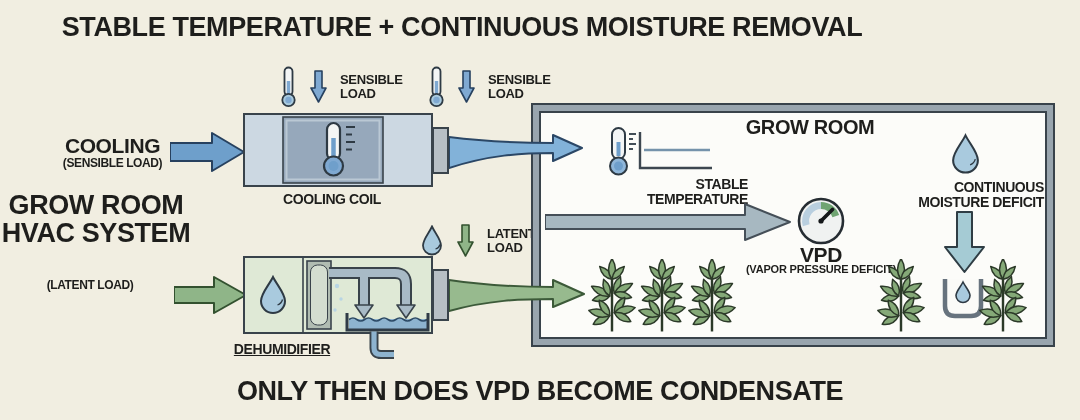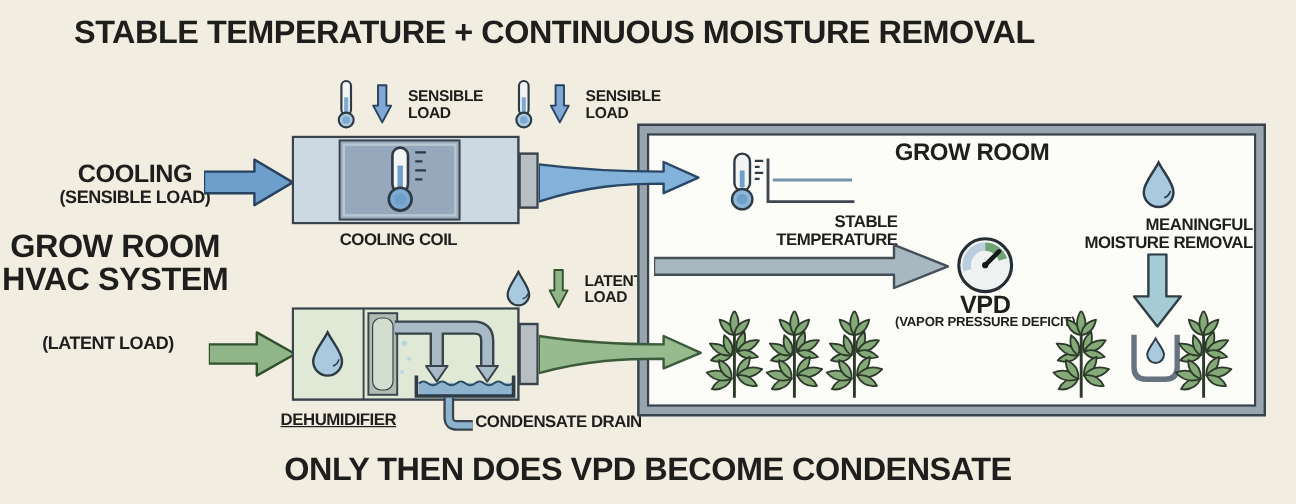--- a/index.html
+++ b/index.html
@@ -8,21 +8,21 @@
     background:var(--background,#f1eee1);
     font-family:"Liberation Sans",sans-serif;
     color:var(--ink,#1e1e1c);
   }
   .abs{position:absolute;}
   .b{font-weight:700;letter-spacing:-0.4px;}
   .ctr{text-align:center;}
   .title-top{left:0;top:14px;width:924px;font-size:27px;line-height:1;}
   .title-bottom{left:0;top:378px;width:1080px;font-size:27px;line-height:1;}
   .lbl-main{font-size:21px;line-height:1.05;}
-  .lbl-sub{font-size:15px;line-height:1.1;}
+  .lbl-sub{font-size:12px;line-height:1.1;}
   .hvac-title{font-size:27px;line-height:1.04;}
   .unit-lbl{font-size:14px;line-height:1;}
   .badge{display:flex;align-items:center;gap:13px;}
   .badge-txt{font-size:13px;line-height:1.05;font-weight:700;letter-spacing:-0.3px;}
   .room{background:var(--wall-gray,#99a5ae);border:2px solid var(--outline-dark,#39434b);}
   .room-inner{position:absolute;left:6px;top:6px;right:6px;bottom:6px;
     background:var(--room-white,#fcfcf9);border:2px solid var(--outline-dark,#39434b);}
   .grow-title{font-size:20px;line-height:1;}
   .small-cap{font-size:14px;line-height:1.1;text-align:right;}
   .vpd-big{font-size:21px;line-height:1;}
@@ -160,21 +160,20 @@
     <circle cx="98" cy="43" r="1.7" fill="#b8d5e4"></circle>
     <circle cx="92" cy="54" r="1.7" fill="#b8d5e4"></circle>
     <rect x="106" y="63" width="78" height="10.5" fill="var(--water-blue,#8db3cf)"></rect>
     <path d="M106,63.5 q3.9,-3 7.8,0 t7.8,0 t7.8,0 t7.8,0 t7.8,0 t7.8,0 t7.8,0 t7.8,0 t7.8,0 t7.8,0" fill="none" stroke="#2c4a66" stroke-width="1.6"></path>
     <path d="M104,57 V74 H185 V57" fill="none" stroke="#2f3b46" stroke-width="3"></path>
     <path d="M131,75.5 V92 Q131,98.5 138,98.5 H151" fill="none" stroke="#39434b" stroke-width="9"></path>
     <path d="M131,75.5 V92 Q131,98.5 138,98.5 H151" fill="none" stroke="var(--water-blue,#8db3cf)" stroke-width="5.2"></path>
     <rect x="190" y="14" width="15" height="50" fill="var(--nozzle-gray,#b7bfc5)" stroke="var(--outline-dark,#39434b)" stroke-width="2"></rect>
   </svg>
   <div class="abs b ctr unit-lbl" style="left:222px;top:342px;width:120px;text-decoration:underline;">DEHUMIDIFIER</div>
-  <div class="abs b unit-lbl" style="left:396px;top:344px;width:140px;">CONDENSATE DRAIN</div>
 
   <div class="abs room" style="left:531px;top:103px;width:520px;height:240px;">
     <div class="room-inner"></div>
   </div>
 
   <svg class="abs" style="left:449px;top:126px;" width="136" height="46" viewBox="0 0 136 46">
     <path d="M0,11 C40,16 72,17 104,17 L104,9 L133,22 L104,35 L104,27 C72,27 40,29 0,42 Z" fill="var(--stream-blue,#82b2d9)" stroke="#2b4766" stroke-width="2" stroke-linejoin="round"></path>
   </svg>
   <svg class="abs" style="left:449px;top:270px;" width="140" height="46" viewBox="0 0 140 46">
     <path d="M0,10 C40,16 72,17 104,17 L104,10 L135,24 L104,37 L104,29 C72,29 40,30 0,41 Z" fill="var(--stream-green,#97ba8e)" stroke="#3c5a39" stroke-width="2" stroke-linejoin="round"></path>
@@ -207,21 +206,21 @@
     <line x1="25" y1="25" x2="36.5" y2="13.5" stroke="#15181a" stroke-width="3.8" stroke-linecap="round"></line>
     <circle cx="25" cy="25" r="2.6" fill="#15181a"></circle>
   </svg>
   <div class="abs b ctr vpd-big" style="left:771px;top:244px;width:100px;">VPD</div>
   <div class="abs b ctr vpd-sub" style="left:745px;top:264px;width:152px;">(VAPOR PRESSURE DEFICIT)</div>
 
   <svg class="abs" style="left:949px;top:133px;" width="33" height="44" viewBox="0 0 32 42">
     <path d="M16,2 C12,10 4,18.5 4,26 a12,12 0 0 0 24,0 C28,18.5 20,10 16,2 Z" fill="var(--droplet-blue,#a9cade)" stroke="#2e3a44" stroke-width="2"></path>
     <path d="M20.5,30.5 q4,-1.5 5,-5.5" fill="none" stroke="#2e3a44" stroke-width="1.3"></path>
   </svg>
-  <div class="abs b ctr small-cap" style="left:886px;top:180px;width:158px;">MEANINGFUL MOISTURE REMOVAL</div>
+  <div class="abs b ctr small-cap" style="left:886px;top:180px;width:158px;">CONTINUOUS MOISTURE DEFICIT</div>
   <svg class="abs" style="left:944px;top:211px;" width="42" height="64" viewBox="0 0 42 64">
     <polygon points="13,1 28,1 28,36 40,36 20.5,61 1,36 13,36" fill="var(--moisture-arrow-teal,#a5cbd4)" stroke="#2f3d44" stroke-width="2" stroke-linejoin="round"></polygon>
   </svg>
   <svg class="abs" style="left:940px;top:278px;" width="46" height="45" viewBox="0 0 46 45">
     <path d="M5,1 V28 Q5,38 15,38 H31 Q41,38 41,28 V1" fill="#fbfbf8" stroke="#67737e" stroke-width="4.5"></path>
     <path d="M23,4 C20.5,9 16,13.5 16,17.5 a7,7 0 0 0 14,0 C30,13.5 25.5,9 23,4 Z" fill="var(--droplet-blue,#a9cade)" stroke="#2e3a44" stroke-width="1.6"></path>
   </svg>
 
   <svg class="abs" style="left:584px;top:259px;" width="56" height="74" viewBox="0 0 60 78">
       <use href="#plant-shape"></use>

